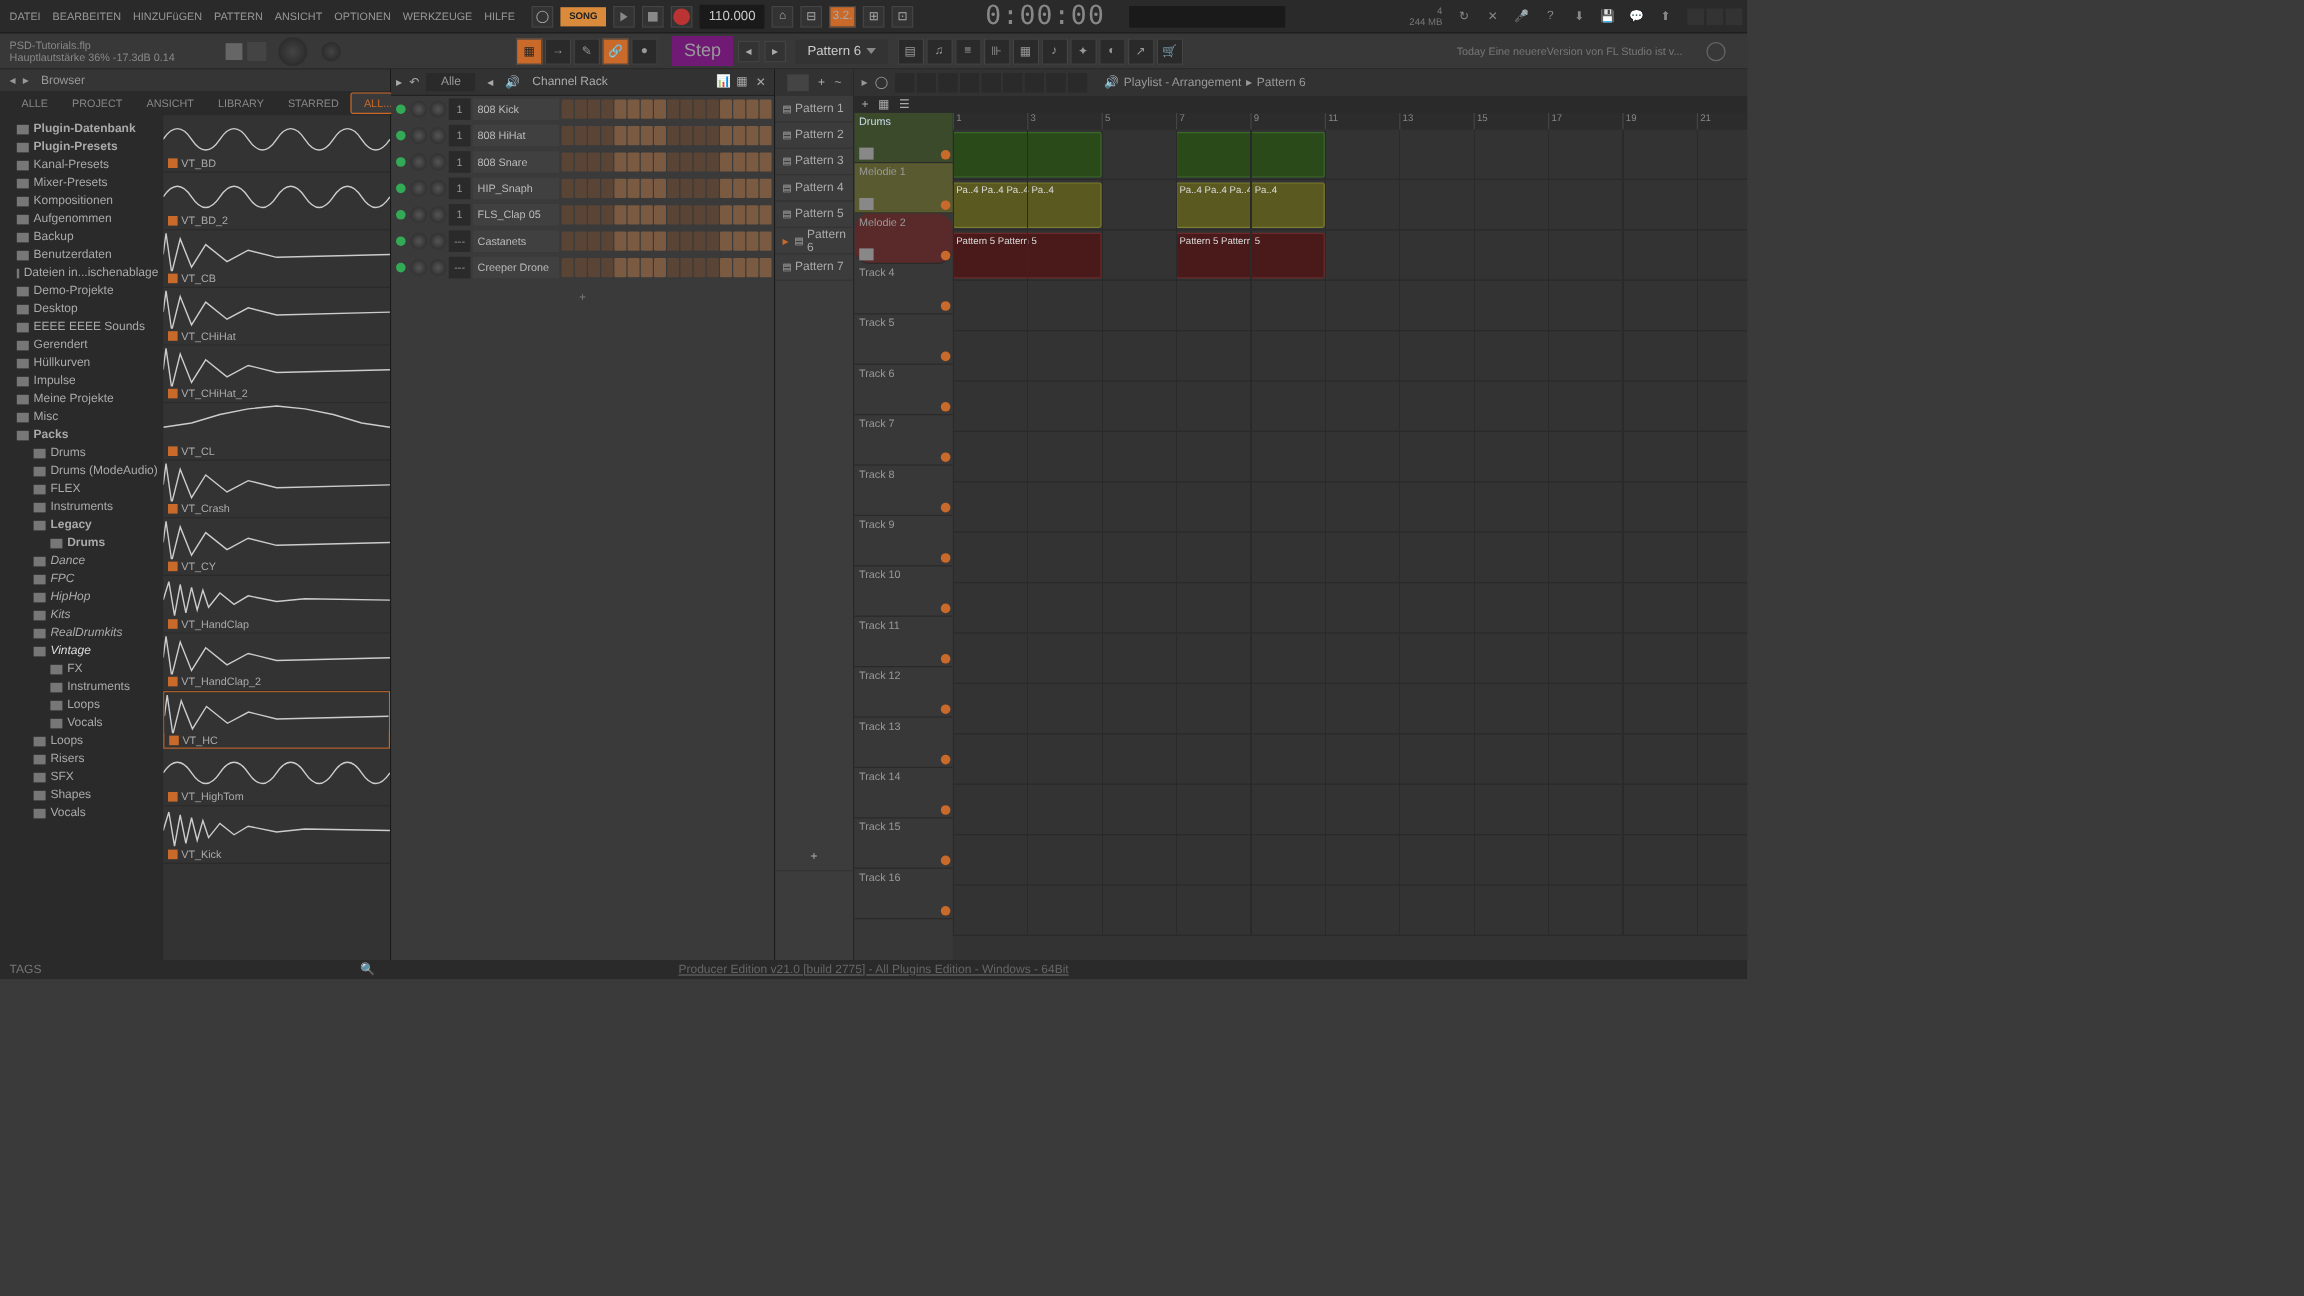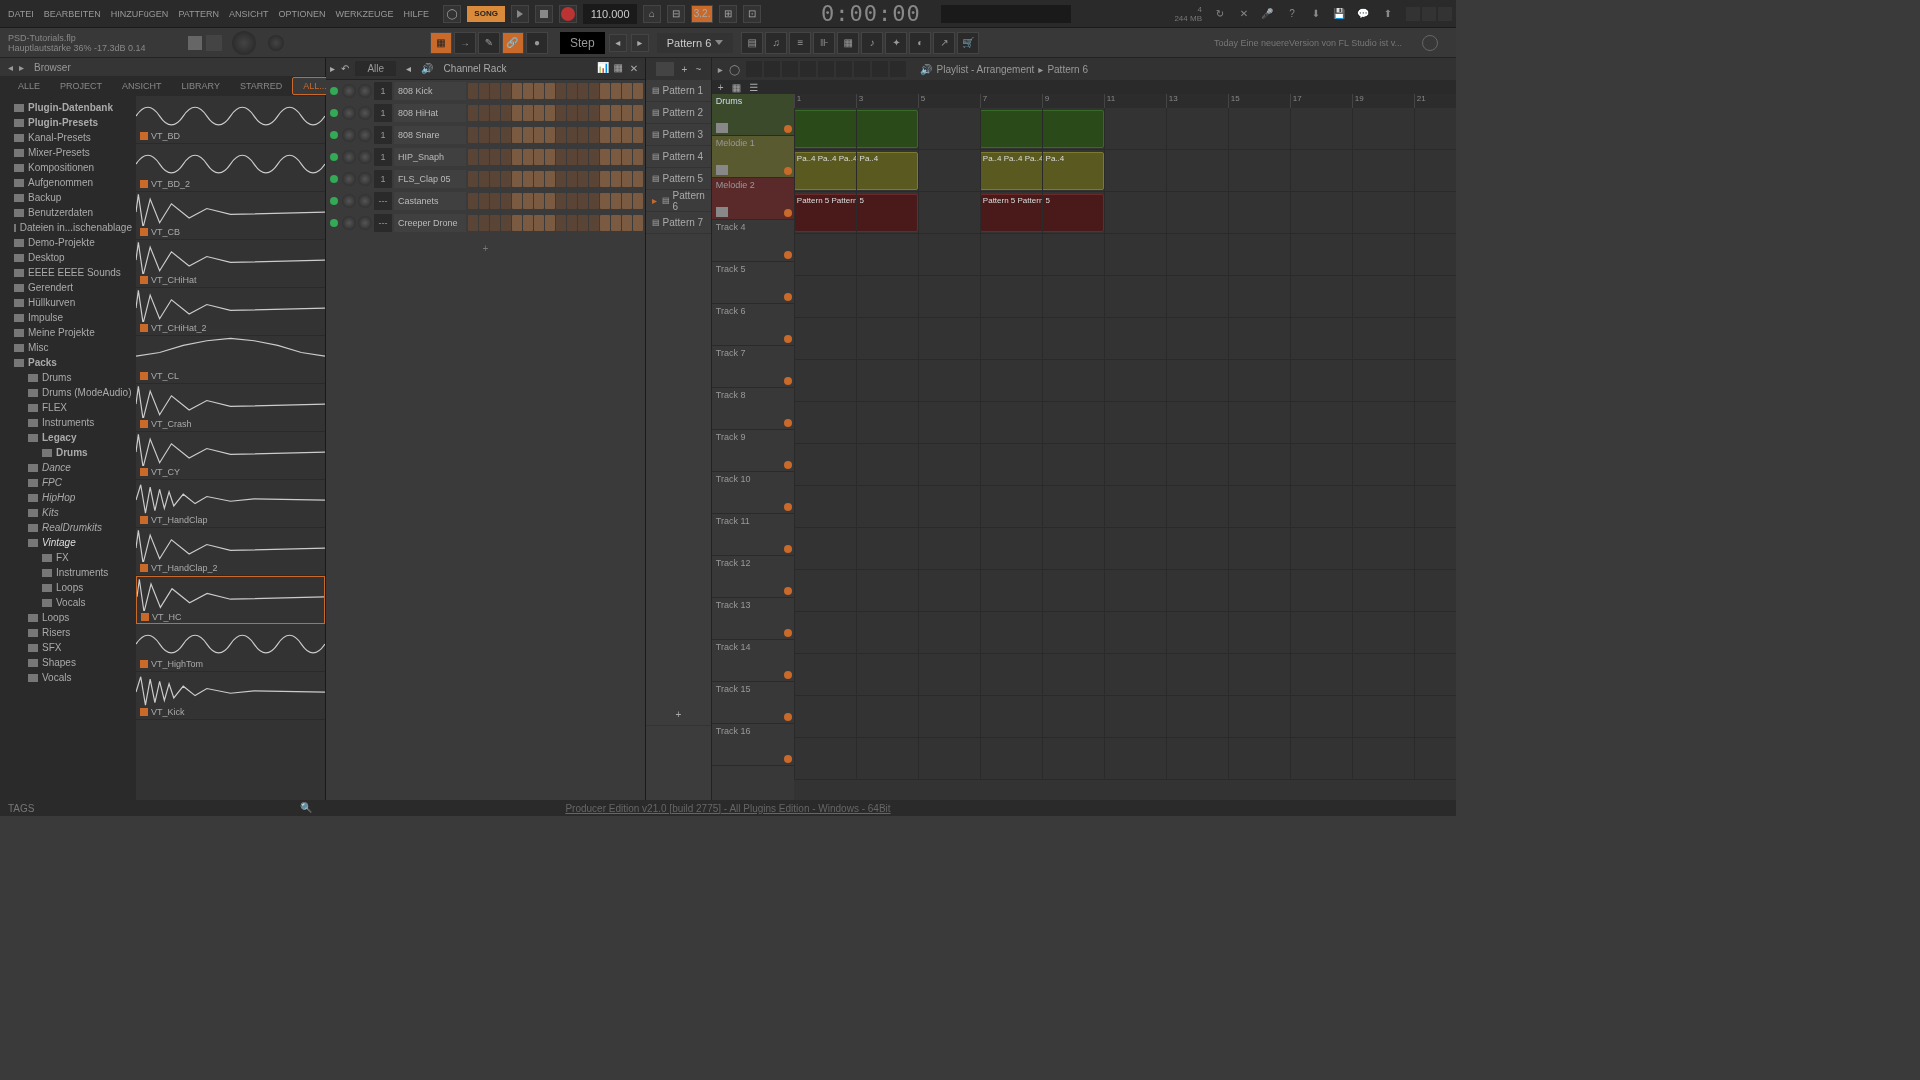--- a/index.html
+++ b/index.html
@@ -25,21 +25,21 @@
 .win-controls { display: flex; gap: 2px; margin-left: 8px; }
 .win-ctrl { width: 14px; height: 14px; background: #333; }
 
 
 .toolbar2 { height: 30px; background: #383838; display: flex; align-items: center; padding: 0 8px; border-bottom: 1px solid #222; }
 .hint-area { width: 180px; display: flex; flex-direction: column; font-size: 9px; color: #888; }
 .knob { width: 24px; height: 24px; border-radius: 50%; background: radial-gradient(#444,#222); margin: 0 6px; }
 .tool-icons { display: flex; gap: 2px; margin-left: 20px; }
 .tool-icon { width: 22px; height: 22px; background: #2a2a2a; display: flex; align-items: center; justify-content: center; cursor: pointer; border: 1px solid #444; color: #999; }
 .tool-icon.active { background: #c96a2a; color: #222; }
-.step-label { background: #000000; padding: 4px 10px; color: #999; font-size: 12px; }
+.step-label { background: #701a75; padding: 4px 10px; color: #999; font-size: 15px; }
 .pattern-select { background: #333; padding: 4px 10px; color: #ccc; font-size: 11px; display: flex; align-items: center; gap: 4px; }
 .news-area { color: #777; font-size: 9px; margin-left: auto; display: flex; flex-direction: row; padding-right: 20px; }
 
 
 .main { display: flex; height: calc(100% - 58px - 16px); }
 
 
 .browser { width: 326px; background: #2f2f2f; display: flex; flex-direction: column; border-right: 1px solid #1a1a1a; }
 .browser-header { height: 18px; background: #353535; display: flex; align-items: center; padding: 0 8px; color: #999; font-size: 10px; }
 .browser-tabs { height: 20px; background: #2a2a2a; display: flex; align-items: center; gap: 0; padding: 0 8px; }
@@ -88,21 +88,21 @@
 .playlist { flex: 1; background: #3a3a3a; display: flex; flex-direction: column; }
 .pl-header { height: 22px; background: #323232; display: flex; align-items: center; padding: 0 6px; gap: 6px; color: #999; font-size: 10px; }
 .pl-tools { display: flex; gap: 2px; }
 .pl-tool { width: 16px; height: 16px; background: #2a2a2a; }
 .pl-title { display: flex; align-items: center; gap: 4px; }
 .pl-body { flex: 1; display: flex; overflow: hidden; }
 .track-headers { width: 82px; background: #383838; }
 .track-header { height: 42px; border-bottom: 1px solid #2a2a2a; padding: 2px 4px; position: relative; color: #999; font-size: 9px; }
 .track-header.drums { background: #3a4a2a; color: #cde; }
 .track-header.mel1 { background: #5a5a30; }
-.track-header.mel2 { background: #5a2a2a; }
+.track-header.mel2 { background: #5a2a2a; border-radius: 13px; }
 .track-mute { position: absolute; bottom: 2px; right: 2px; width: 8px; height: 8px; background: #c96a2a; border-radius: 50%; }
 .track-icon { position: absolute; bottom: 2px; left: 4px; width: 12px; height: 10px; background: #888; }
 .pl-grid { flex: 1; position: relative; background: #333; overflow: auto; }
 .ruler { height: 14px; background: #2c2c2c; display: flex; position: sticky; top: 0; }
 .ruler-tick { width: 62px; border-left: 1px solid #444; color: #888; font-size: 8px; padding-left: 2px; }
 .pl-track { height: 42px; border-bottom: 1px solid #2a2a2a; position: relative; }
 .clip { position: absolute; height: 38px; top: 2px; border-radius: 2px; font-size: 8px; color: #ddd; padding: 1px 2px; overflow: hidden; }
 .clip.drums { background: #2a4a1a; border: 1px solid #3a6a2a; }
 .clip.mel1 { background: #5a5a20; border: 1px solid #7a7a30; }
 .clip.mel2 { background: #4a1a1a; border: 1px solid #6a2a2a; }

